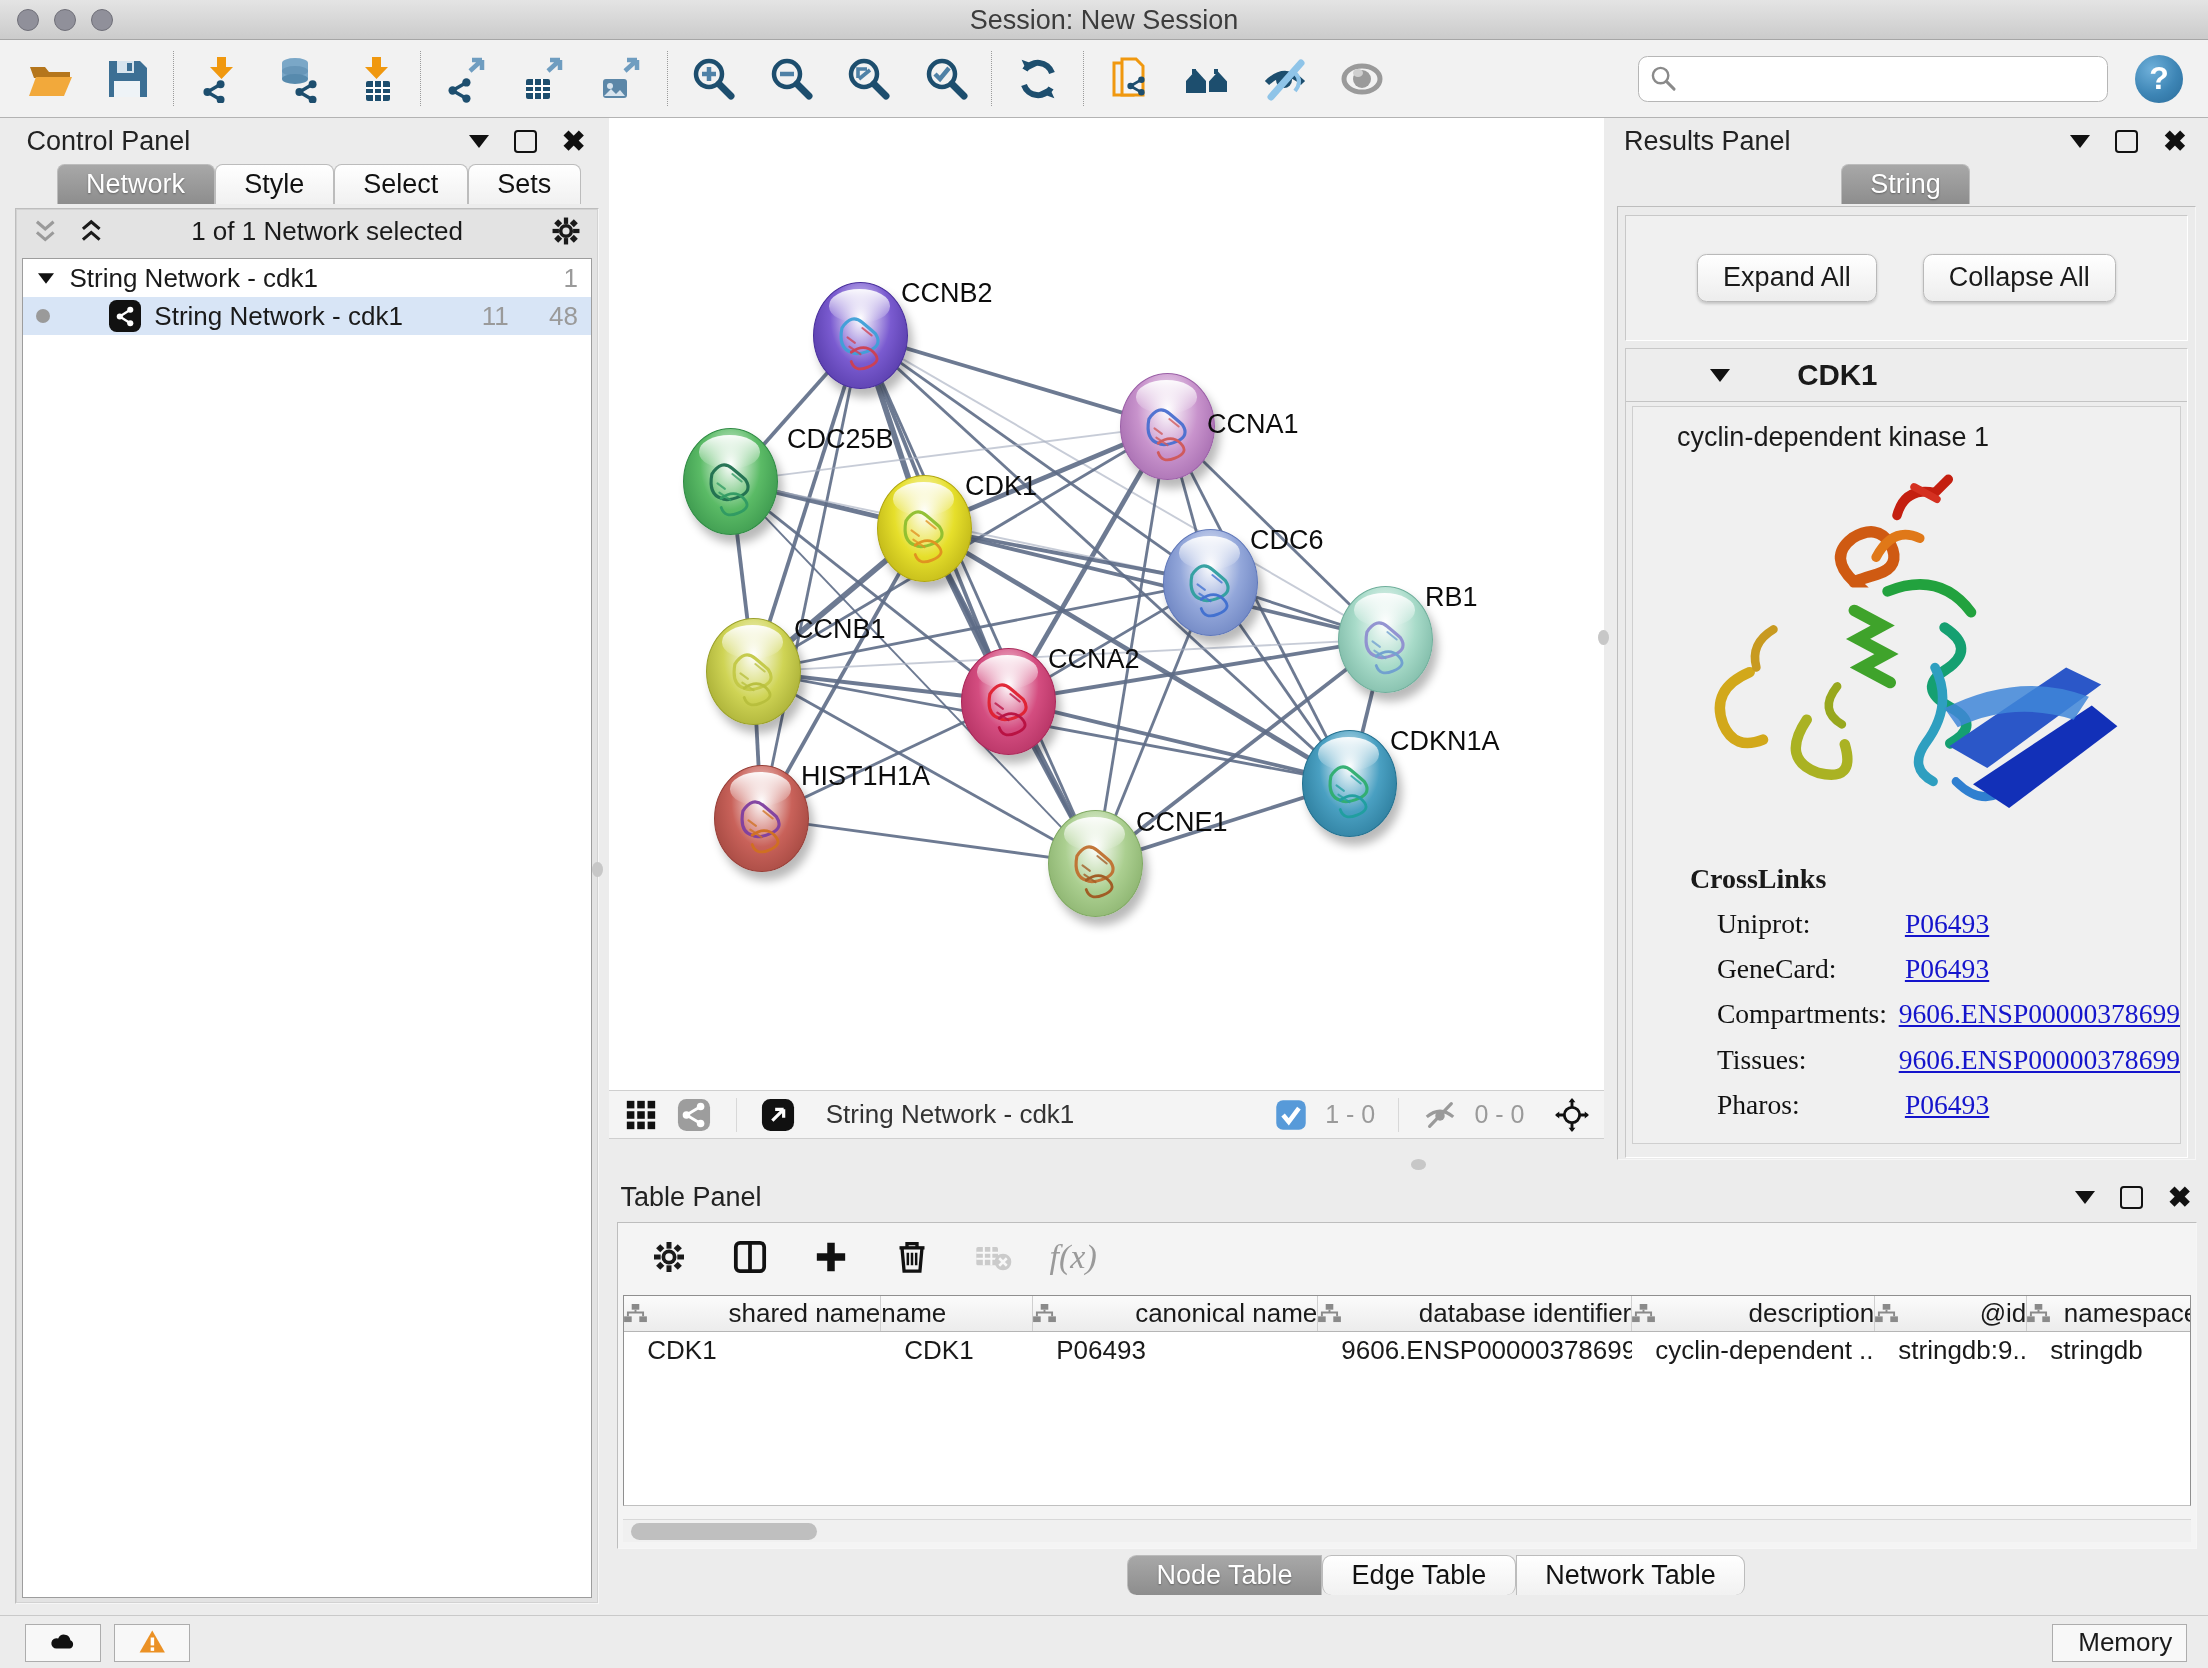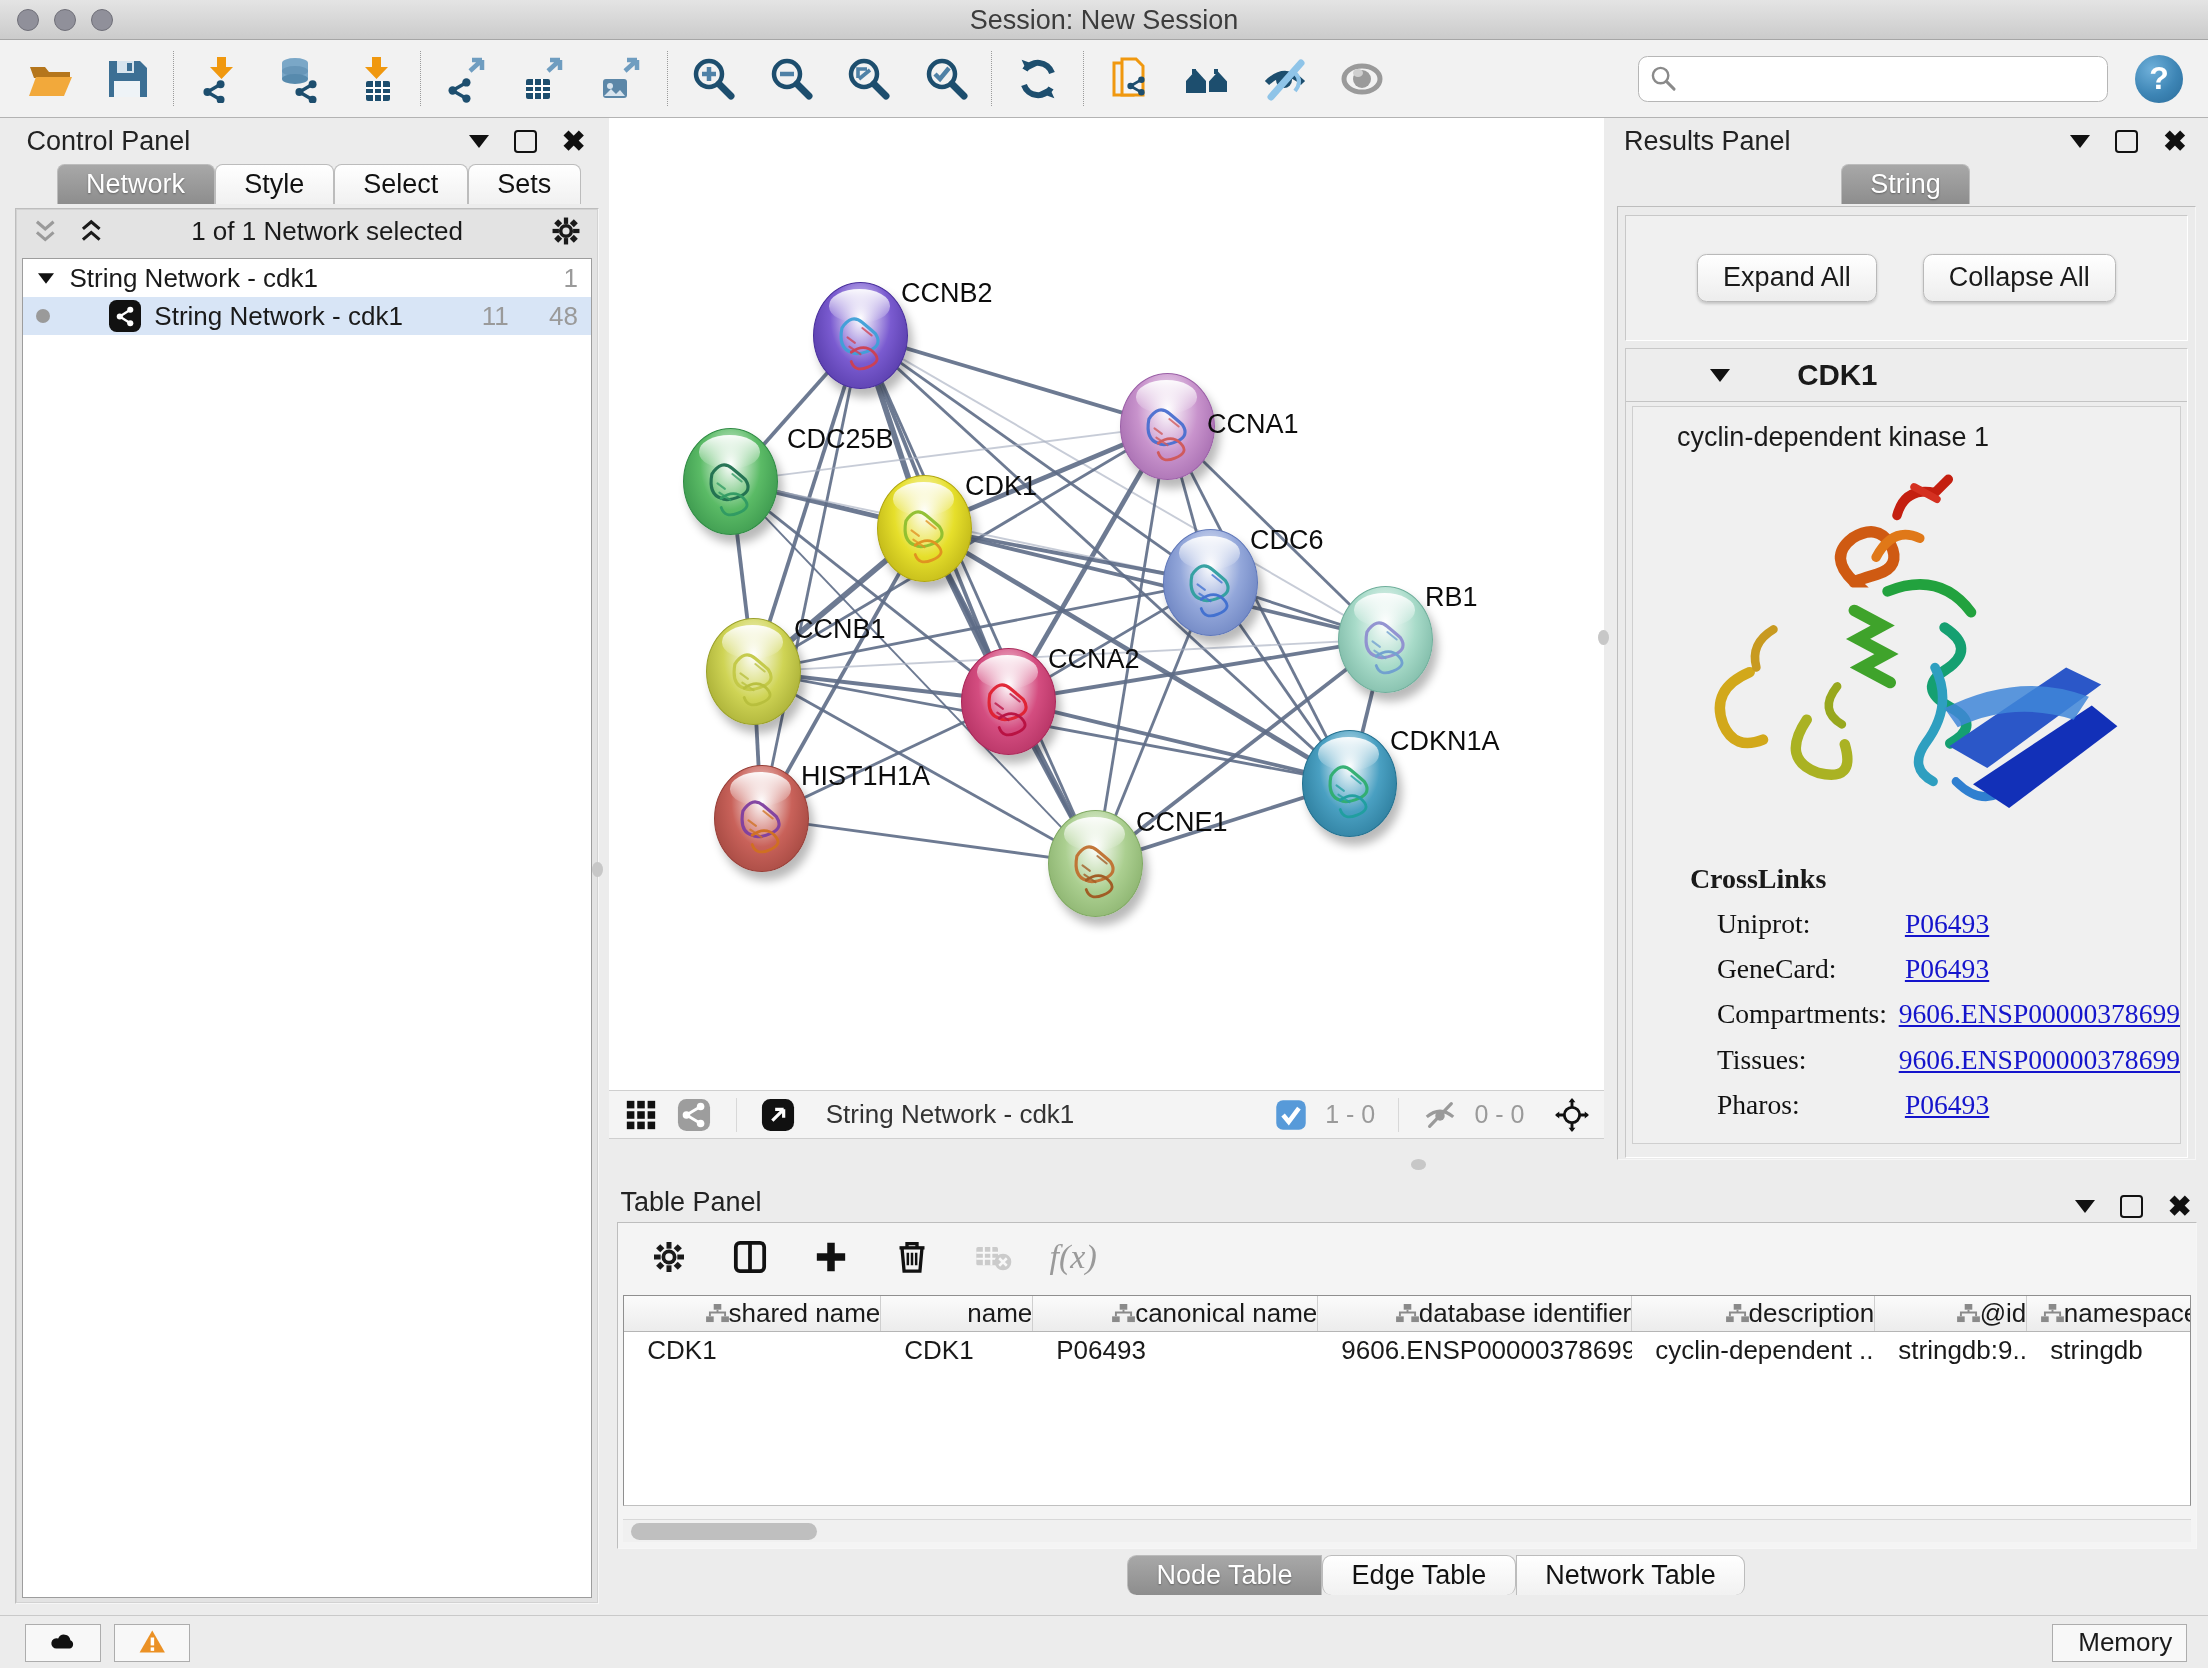--- a/index.html
+++ b/index.html
@@ -103,32 +103,32 @@
   .rp-content { margin:3.8px 5.7px; background:#f0f0f0; border:1px solid #cfcfcf; height:738px; padding:15px 0 0 0; overflow:hidden; }
   .rp-desc { font-size:27px; padding:0 44px; }
   .protein { margin:13.3px auto 0 auto; width:495px; height:380px; }
   .xl-title { font-family:"Liberation Serif", serif; font-weight:bold; font-size:28px; padding:17px 0 5.7px 57px; }
   .xl-row { display:flex; padding:6.7px 0 6.7px 84px; font-family:"Liberation Serif", serif; font-size:27.6px; }
   .xl-row .xl-lab { width:188px; color:#111; }
   .xl-row a { color:#1414cc; }
 
   
   .table-panel { position:absolute; left:609px; top:1176px; width:1594px; height:436px; }
-  .tp-head { height:42px; display:flex; align-items:flex-end; padding:0 11.4px;gap:24px; }
+  .tp-head { height:42px; display:flex; align-items:center; padding:0 11.4px;gap:24px; }
   .tp-head .pbtns { margin-left:auto; }
   .tp-box { position:absolute; left:7.6px; top:46px; right:5.7px; height:327px; background:#f4f4f4;
     border:1.9px solid; border-color:#bdbdbd #f6f6f6 #f6f6f6 #bdbdbd; }
   .tp-toolbar { height:68px; display:flex; align-items:center; gap:32px; padding:0 27px; }
   .tp-toolbar .tbtn svg { width:40px; height:40px; }
   .tbtn.disabled { opacity:.45; }
   .fxtxt { font-family:"Liberation Serif", serif; font-style:italic; font-size:34px; color:#9a9a9a; }
   .tablebox { position:absolute; left:5.7px; right:5.7px; top:72px; height:211px; background:#fff;
     border:1.9px solid #8f8f8f; border-bottom:1px solid #c0c0c0; overflow:hidden; }
   .thead { display:flex; height:36px; background:linear-gradient(#fbfbfb,#ececec); border-bottom:1.9px solid #b5b5b5; }
-  .th { display:flex; align-items:center; justify-content:flex-end; gap:0; font-size:26px; color:#1a1a1a;
+  .th { display:flex; align-items:center; justify-content:space-between; gap:0; font-size:26px; color:#1a1a1a;
     border-right:1px solid #cfcfcf; overflow:hidden; flex:none; }
   .trow { display:flex; height:36px; }
   .td { padding-left:23px; display:flex; align-items:center; font-size:26px; overflow:hidden; flex:none; white-space:nowrap; }
   .hscroll { position:absolute; left:5.7px; right:5.7px; bottom:5.7px; height:23px; background:#f0f0f0; border-top:1px solid #d8d8d8; }
   .hthumb { position:absolute; left:7.6px; top:2.9px; width:186px; height:17px; border-radius:8.6px; background:#bfbfbf; }
   .tp-tabs { position:absolute; left:518px; top:379px; display:flex; }
   .tp-tabs .tab { border-radius:9.5px 9.5px 9.5px 9.5px; min-width:169px; }
   .tp-tabs .tab:first-child { border-radius:9.5px 0 0 9.5px; }
   .tp-tabs .tab:last-child { border-radius:0 9.5px 9.5px 0; }
 

